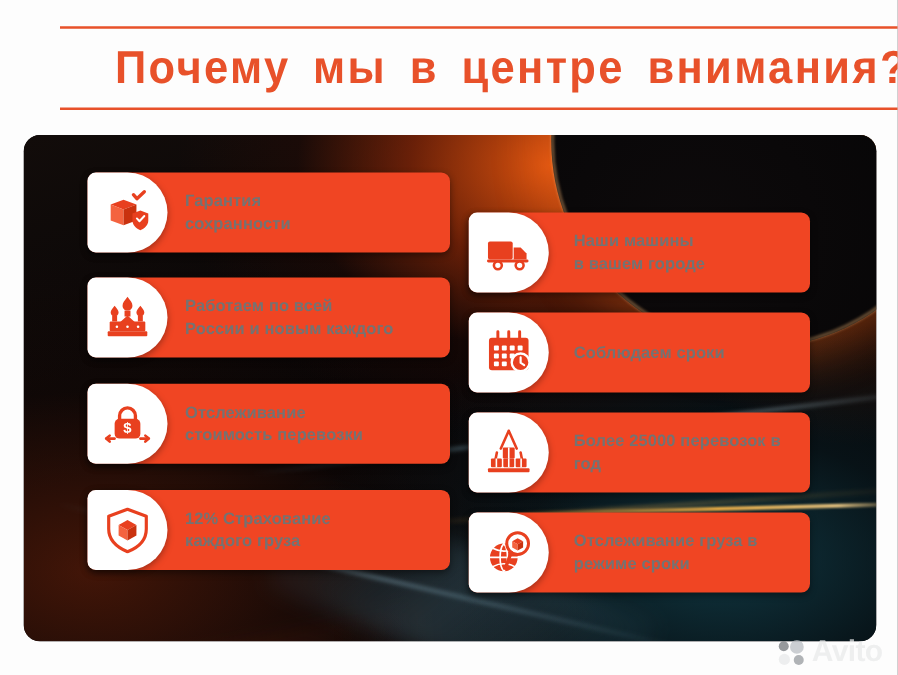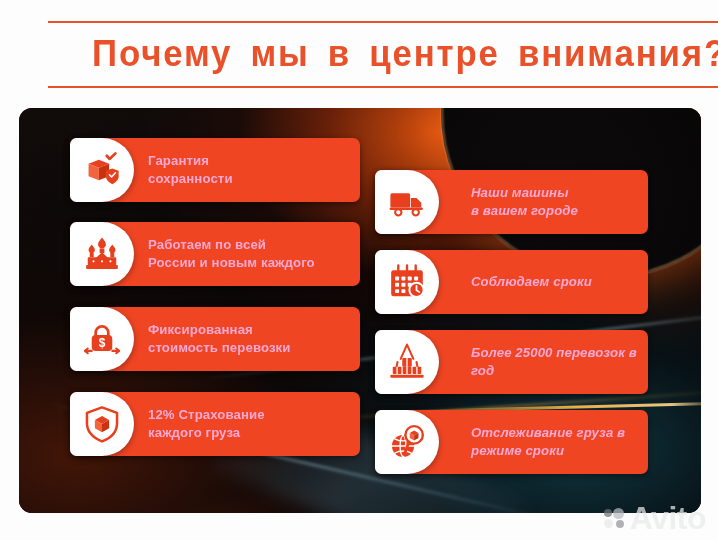--- a/index.html
+++ b/index.html
@@ -178,36 +178,36 @@
     z-index: 2;
   }
   .card-iconwrap svg { display: block; }
 
   .card-label {
     position: absolute;
     top: 0;
     height: 64px;
     display: flex;
     align-items: center;
-    color: #f9a8d4;
+    color: #737373;
     font-size: 13.2px;
     font-weight: bold;
     line-height: 1.33;
     letter-spacing: 0.1px;
     z-index: 3;
     white-space: pre-line;
   }
 
   
   .col-left .card-bar   { width: 290px; }
   .col-left .card-label { left: 78px; width: 205px; }
 
   
   .col-right .card-bar   { width: 273px; }
-  .col-right .card-label { left: 96px; width: 185px; font-style: italic; }
+  .col-right .card-label { left: 84px; width: 185px; }
 
   
   .avito {
     position: absolute;
     right: 12px;
     bottom: 6px;
     display: flex;
     align-items: center;
     gap: 4px;
     opacity: 0.72;
@@ -221,21 +221,21 @@
   .avito-dots i {
     position: absolute;
     border-radius: 50%;
     display: block;
   }
   .avito-d1 { width: 8px;  height: 8px;  left: 0px;  top: 1px;  background: #6f7378; }
   .avito-d2 { width: 11px; height: 11px; left: 9px;  top: 0px;  background: #b9bdc2; }
   .avito-d3 { width: 9px;  height: 9px;  left: 0px;  top: 11px; background: #e8e9ea; }
   .avito-d4 { width: 8px;  height: 8px;  left: 12px; top: 12px; background: #93979c; }
   .avito-word {
-    font-size: 32px;
+    font-size: 24px;
     font-weight: bold;
     color: #e9eaeb;
     letter-spacing: -0.5px;
     line-height: 1;
   }
 </style>
 </head>
 <body>
 
 <div id="root">
@@ -305,21 +305,21 @@
       <div class="card-iconwrap">
         <svg width="38" height="38" viewBox="0 0 48 48" fill="none">
           <path d="M16 20 v-4 a8 8 0 0 1 16 0 v4" stroke="#e8401f" stroke-width="3.4" fill="none" stroke-linecap="round"></path>
           <rect x="11" y="19" width="26" height="20" rx="5" fill="#e8401f"></rect>
           <text x="24" y="33.6" font-family="Liberation Sans, sans-serif" font-size="15" font-weight="bold" fill="#ffffff" text-anchor="middle">$</text>
           <path d="M11 39 H3 M37 39 H45" stroke="#e8401f" stroke-width="2.6" stroke-linecap="round"></path>
           <path d="M6 36 L2.4 39 L6 42" stroke="#e8401f" stroke-width="2.6" fill="none" stroke-linecap="round" stroke-linejoin="round"></path>
           <path d="M42 36 L45.6 39 L42 42" stroke="#e8401f" stroke-width="2.6" fill="none" stroke-linecap="round" stroke-linejoin="round"></path>
         </svg>
       </div>
-      <div class="card-label">Фиксированная
+      <div class="card-label">Отслеживание
 стоимость перевозки</div>
     </div>
 
     <div class="card col-left" style="left:51px; top:284px;">
       <div class="card-bar"></div>
       <div class="card-iconwrap">
         <svg width="38" height="38" viewBox="0 0 48 48" fill="none">
           <path d="M24 3 L43 10 v13 c0 12-8.6 19-19 23 C14.6 42 5 35 5 23 V10 Z" stroke="#e8401f" stroke-width="3.2" fill="none" stroke-linejoin="round"></path>
           <path d="M24 14 L33 19 L24 24 L15 19 Z" fill="#e8401f"></path>
           <path d="M15 19 L15 29.5 L24 34.5 L24 24 Z" fill="#f4633f"></path>

